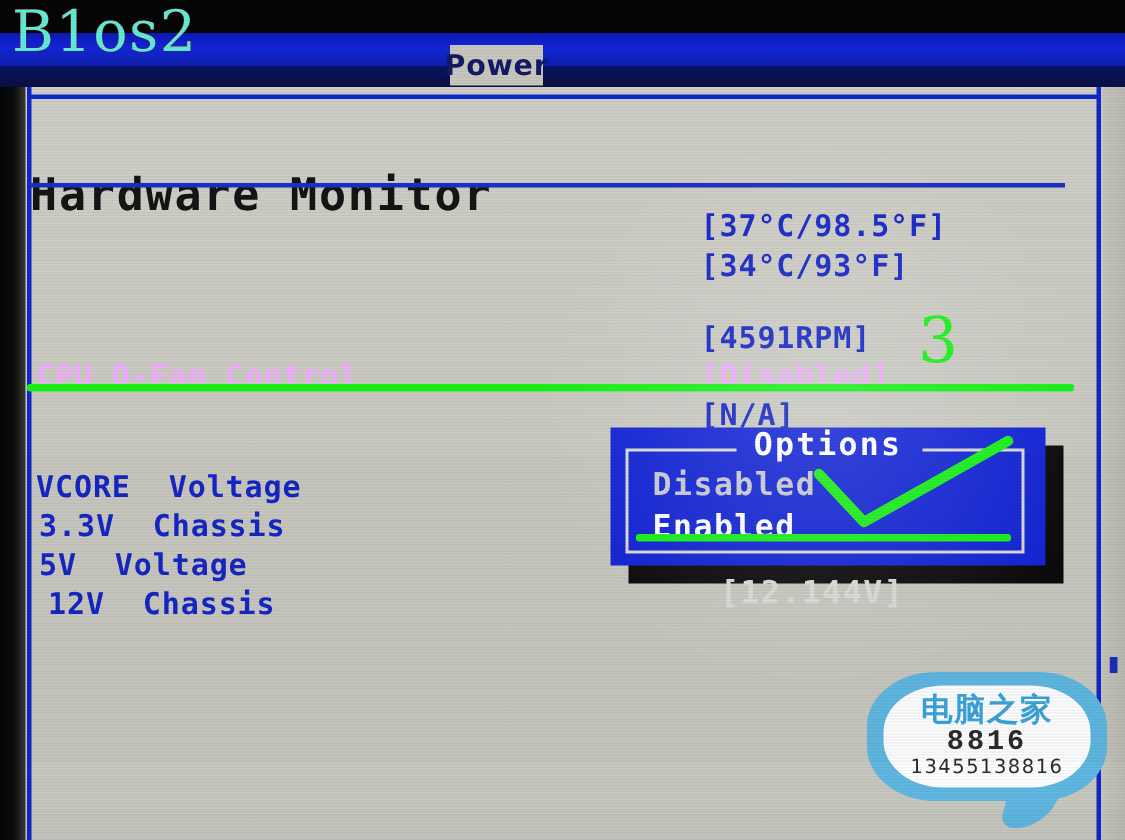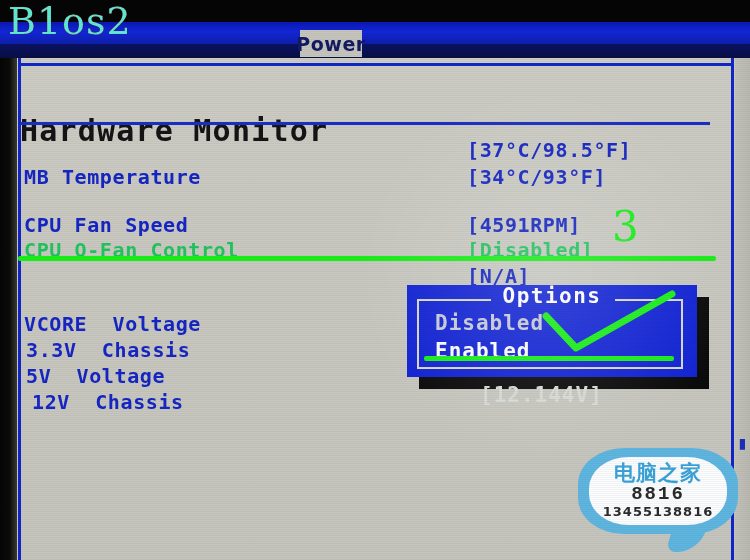--- a/index.html
+++ b/index.html
@@ -97,21 +97,21 @@
   }
   .row{position:absolute;left:0;width:750px;height:26px;}
   .lbl{
     position:absolute;color:#1526c4;font-size:20px;font-weight:bold;
     letter-spacing:.6px;white-space:pre;
   }
   .val{
     position:absolute;left:467px;color:#1526c4;font-size:20px;font-weight:bold;
     letter-spacing:.6px;white-space:pre;
   }
-  .sel .lbl,.sel .val{color:#22c55e;font-weight:bold;}
+  .sel .lbl,.sel .val{color:#f0abfc;font-weight:bold;}
   
   .popup{
     position:absolute;left:407px;top:285px;width:290px;height:92px;
     background:#1224d6;
   }
   .popup-shadow{
     position:absolute;left:419px;top:297px;width:290px;height:92px;
     background:#0b0b0b;
   }
   .popup-inner{
@@ -174,21 +174,21 @@
   }
   .wm-cn{
     color:#3aa3d8;font-size:21px;font-weight:bold;letter-spacing:1px;
     font-family:"DejaVu Sans","Liberation Sans",sans-serif;line-height:1.05;
   }
   .wm-num{
     color:#2b2b2b;font-size:19px;font-weight:bold;letter-spacing:2px;
     font-family:Liberation Mono, monospace;line-height:1.1;
   }
   .wm-tel{
-    color:#2b2b2b;font-size:13px;font-weight:bold;letter-spacing:1px;
+    color:#2b2b2b;font-size:13px;font-weight:normal;letter-spacing:1px;
     font-family:"DejaVu Sans","Liberation Sans",sans-serif;line-height:1.1;
   }
 </style>
 </head>
 <body>
 
 <div id="screen">
 
   <div class="hdr"></div>
 
@@ -207,25 +207,23 @@
   <div class="bezel-right"></div>
   <div class="rightpanel-ghost">▮▮▮</div>
 
   <div class="section-title">Hardware Monitor</div>
   <div class="rule"></div>
 
   <div class="row" style="top:138px">
     <span class="val">[37°C/98.5°F]</span>
   </div>
   <div class="row" style="top:165px">
-    <span class="lbl" style="left:24px">MB Temperature</span>
     <span class="val">[34°C/93°F]</span>
   </div>
   <div class="row" style="top:213px">
-    <span class="lbl" style="left:24px">CPU Fan Speed</span>
     <span class="val">[4591RPM]</span>
   </div>
   <div class="row sel" style="top:238px">
     <span class="lbl" style="left:24px">CPU Q-Fan Control</span>
     <span class="val">[Disabled]</span>
   </div>
   <div class="row" style="top:264px">
     <span class="val">[N/A]</span>
   </div>
   <div class="row" style="top:312px">

